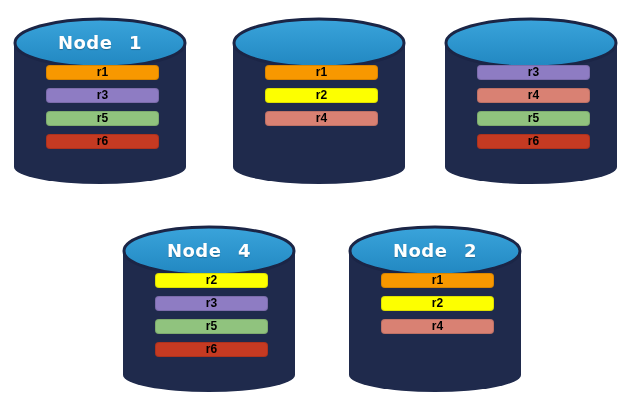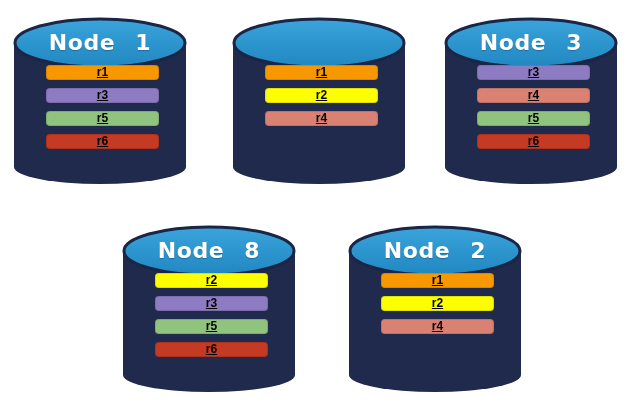--- a/index.html
+++ b/index.html
@@ -23,21 +23,21 @@
   .cyl-top  { fill: url(#topGrad); stroke: var(--cylOutline, #1B2546); stroke-width: 3; }
   .stop-a { stop-color: var(--topLight, #38A2D9); }
   .stop-b { stop-color: var(--topDark, #2288C2); }
 
   .node-title {
     position: absolute;
     top: 21px; left: 0; right: 0;
     text-align: center;
     font-family: "DejaVu Sans", sans-serif;
     font-weight: bold;
-    font-size: 22px;
+    font-size: 18px;
     line-height: 26px;
     color: var(--titleColor, #ffffff);
     word-spacing: 0.55em;
     letter-spacing: 0.5px;
     text-shadow: 0 1px 1px rgba(0,0,0,0.25);
   }
 
   .bars {
     position: absolute;
     top: 56px; left: 34px;
@@ -49,21 +49,20 @@
   .bar {
     height: 15px;
     border-radius: 4px;
     text-align: center;
     font-family: "Liberation Sans", sans-serif;
     font-size: 12px;
     font-weight: bold;
     line-height: 15px;
     color: var(--barText, #000000);
     box-shadow: inset 0 0 0 1px rgba(0,0,0,0.12);
-    text-decoration: underline;
   }
   .svg-defs { position: absolute; width: 0; height: 0; }
 </style>
 </head>
 <body>
 
 <svg class="svg-defs" aria-hidden="true">
   <defs>
     <linearGradient id="topGrad" x1="0" y1="0" x2="0" y2="1">
       <stop class="stop-a" offset="0"></stop>
@@ -98,35 +97,34 @@
         <div class="bar" style="background: rgb(253, 255, 0);"><span>r2</span></div>
         <div class="bar" style="background: rgb(217, 129, 115);"><span>r4</span></div>
       </div>
   </div>
 
   <div class="node node-3">
     <svg class="cyl" width="176" height="178" viewBox="0 0 176 178">
       <path class="cyl-body" d="M2,34 V158 A86,17 0 0 0 174,158 V34 Z"></path>
       <ellipse class="cyl-top" cx="88" cy="34" rx="85" ry="24"></ellipse>
     </svg>
-    <div class="node-title">Node 3</div>
     <div class="bars">
         <div class="bar" style="background: rgb(142, 124, 195);"><span>r3</span></div>
         <div class="bar" style="background: rgb(217, 129, 115);"><span>r4</span></div>
         <div class="bar" style="background: rgb(144, 195, 126);"><span>r5</span></div>
         <div class="bar" style="background: rgb(197, 58, 34);"><span>r6</span></div>
       </div>
   </div>
 
   <div class="node node-4">
     <svg class="cyl" width="176" height="178" viewBox="0 0 176 178">
       <path class="cyl-body" d="M2,34 V158 A86,17 0 0 0 174,158 V34 Z"></path>
       <ellipse class="cyl-top" cx="88" cy="34" rx="85" ry="24"></ellipse>
     </svg>
-    <div class="node-title">Node 8</div>
+    <div class="node-title">Node 4</div>
     <div class="bars">
         <div class="bar" style="background: rgb(253, 255, 0);"><span>r2</span></div>
         <div class="bar" style="background: rgb(142, 124, 195);"><span>r3</span></div>
         <div class="bar" style="background: rgb(144, 195, 126);"><span>r5</span></div>
         <div class="bar" style="background: rgb(197, 58, 34);"><span>r6</span></div>
       </div>
   </div>
 
   <div class="node node-5">
     <svg class="cyl" width="176" height="178" viewBox="0 0 176 178">

